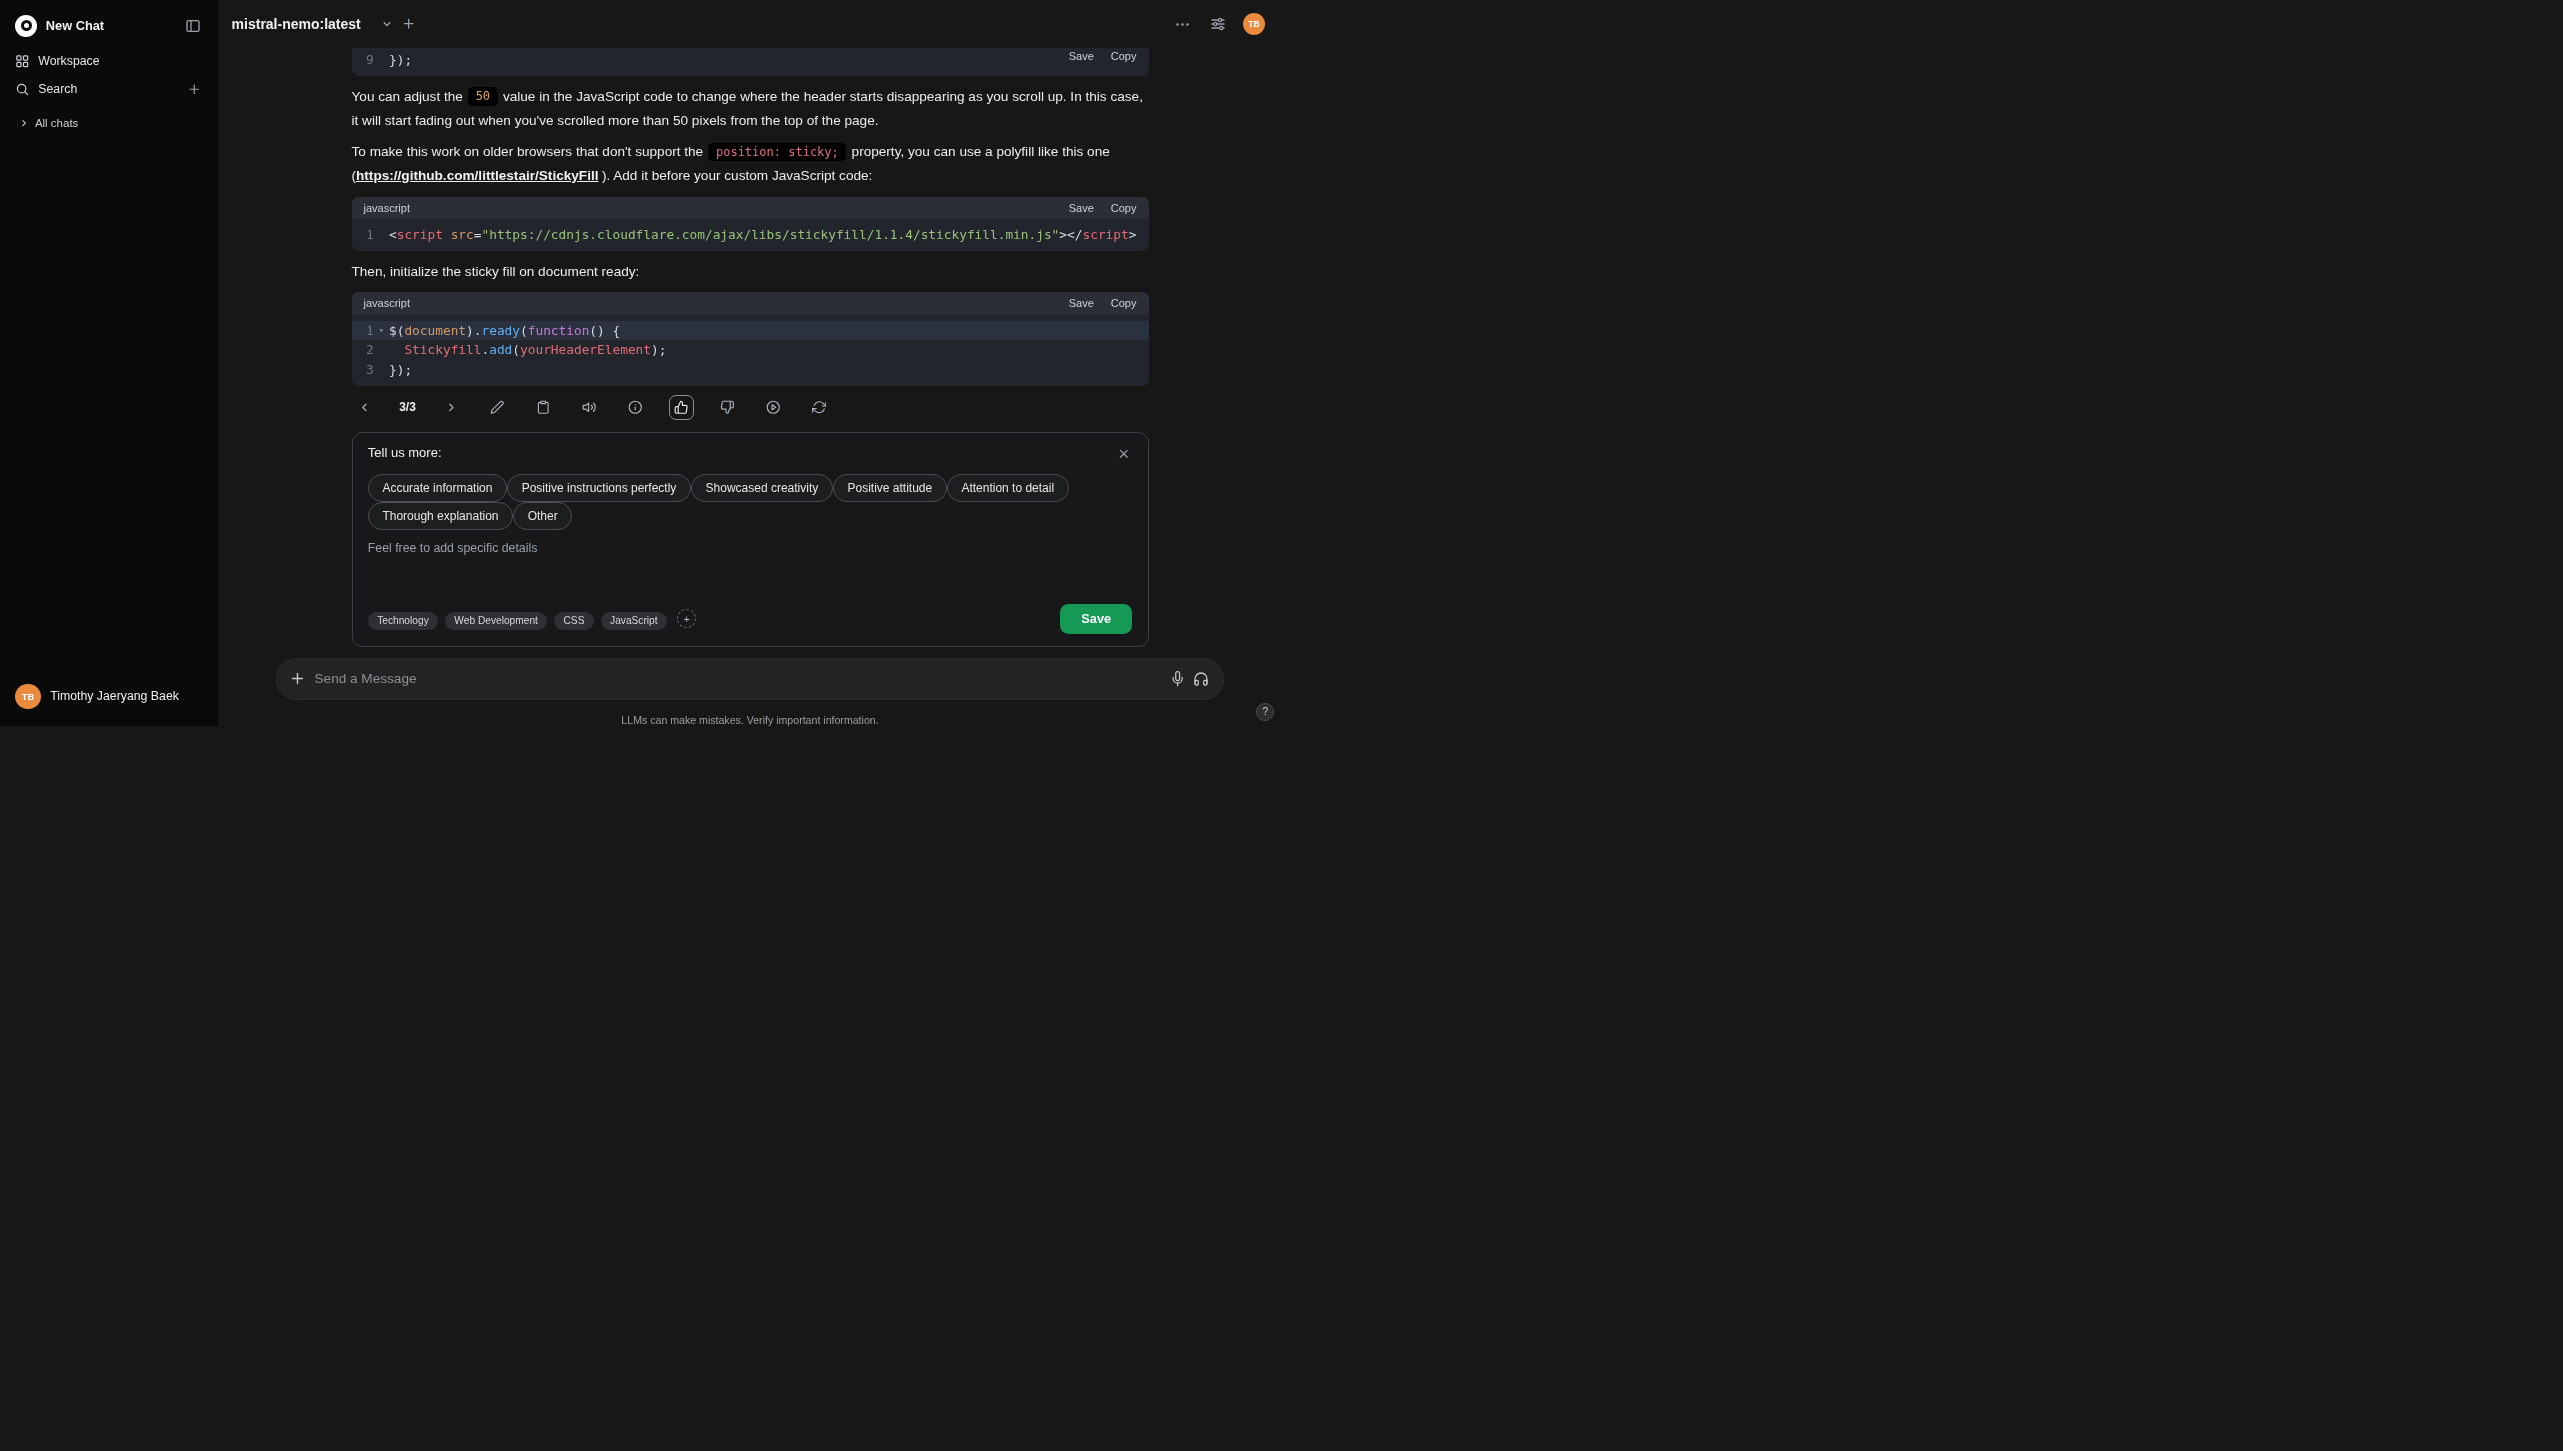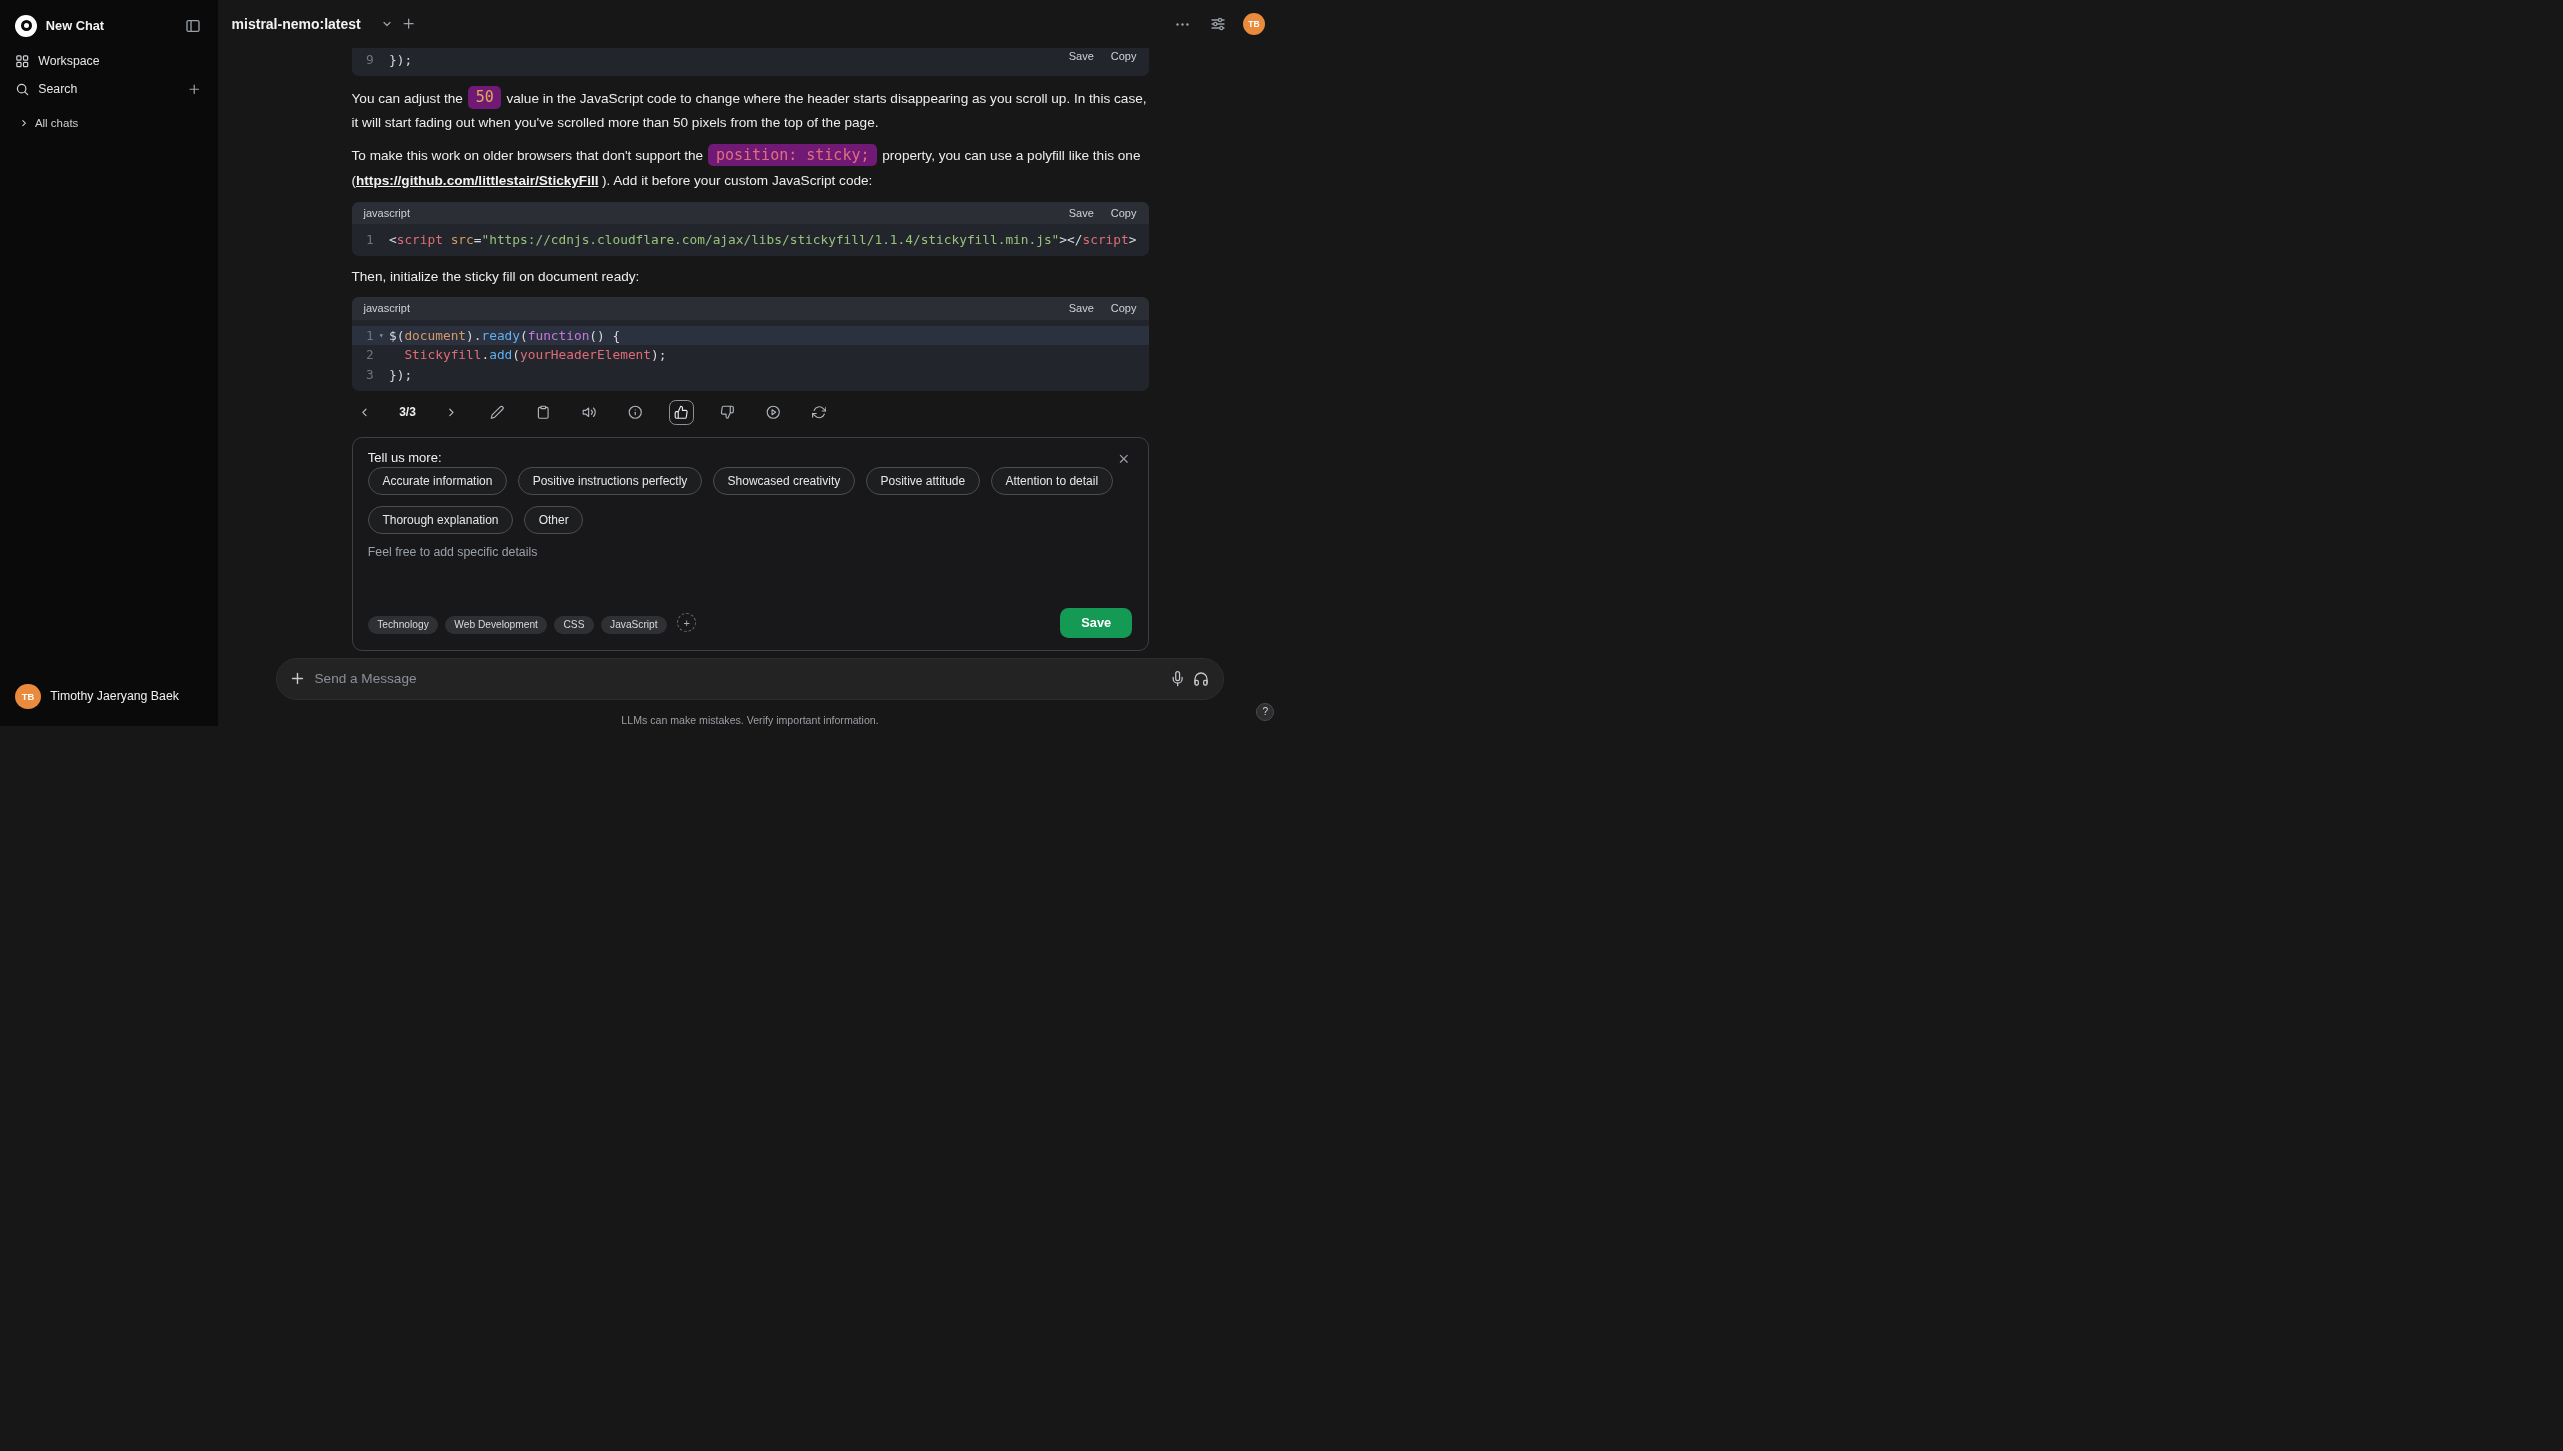--- a/index.html
+++ b/index.html
@@ -34,21 +34,21 @@
   .model-name { font-size: 14px; font-weight: 700; color: #f2f2f2; }
   .model-chevron { color: #9ba0a8; display: flex; }
   .hdr-spacer { flex: 1; }
   .hdr-icons { display: flex; align-items: center; gap: 15.3px; }
 
   
   .chat { flex: 1; overflow: hidden; }
   .content { width: 797px; margin: 0 auto; }
 
   p.msg-p { font-size: 13.6px; line-height: 1.78; color: #ececec; margin: 6.8px 0; }
-  .inline-code { font-family: "DejaVu Sans Mono", monospace; font-size: 15px; background: #701a75; border-radius: 5.1px; padding: 2.1px 7.7px; margin: 0 5.1px; }
+  .inline-code { font-family: "DejaVu Sans Mono", monospace; font-size: 12px; background: #000000; border-radius: 5.1px; padding: 2.1px 7.7px; margin: 0 5.1px; }
   .inline-code.amber { color: #dfaa54; }
   .inline-code.pink { color: #e0707e; }
   .msg-link { color: #f2f2f2; font-weight: 700; text-decoration: underline; margin-right: 3.4px; cursor: pointer; }
 
   .code-block { border-radius: 6.8px; overflow: hidden; margin: 8.5px 0 8.5px 0; background: #22252c; }
   .code-head { display: flex; align-items: center; justify-content: space-between; background: #2b2e35; padding: 5.1px 12px; }
   .code-lang { font-size: 11px; color: #ced2d8; }
   .code-actions { display: flex; gap: 17px; }
   .code-btn { background: none; border: none; color: #ced2d8; font-size: 11px; font-family: inherit; cursor: pointer; }
   .code-body { padding: 6px 0 6.8px 0; font-family: "DejaVu Sans Mono", monospace; font-size: 12.8px; line-height: 19.6px; overflow: hidden; }
@@ -66,21 +66,21 @@
   
   .action-bar { display: flex; align-items: center; gap: 21px; margin: 8.5px 0 0 0; color: #aeb3bc; }
   .ab-btn { background: none; border: none; color: #aeb3bc; cursor: pointer; width: 25px; height: 25px; display: flex; align-items: center; justify-content: center; border-radius: 6.8px; }
   .ab-btn.active { border: 0.9px solid #8b9099; color: #e8eaee; }
   .pager { font-size: 12px; font-weight: 700; color: #f0f0f0; margin: 0 1.7px; }
 
   
   .feedback { border: 0.9px solid #3f4045; border-radius: 10.2px; margin-top: 12px; padding: 12.8px 15.3px 12px 15.3px; background: #18181a; }
   .fb-head { display: flex; align-items: flex-start; justify-content: space-between; }
   .fb-title { font-size: 13px; color: #f0f0f0; }
-  .fb-options { display: flex; flex-wrap: wrap; gap: 11px; margin-top: 0; }
+  .fb-options { display: flex; flex-wrap: wrap; gap: 0; margin-top: 12px; }
   .chip { background: #1d1e20; border: 0.9px solid #4b4d52; border-radius: 850px; padding: 6px 13.6px; color: #e6e7e9; font-size: 12px; font-family: inherit; cursor: pointer; }
   .fb-textarea { display: block; width: 100%; height: 53px; margin-top: 10.2px; background: transparent; border: none; outline: none; resize: none; color: #e5e5e5; font-family: inherit; font-size: 12.3px; }
   .fb-textarea::placeholder { color: #9aa0a8; }
   .fb-bottom { display: flex; align-items: center; gap: 6.8px; margin-top: 10.2px; }
   .tag { background: #2f3034; border: none; border-radius: 850px; padding: 3.8px 9.4px; color: #d8d9db; font-size: 10.2px; font-family: inherit; cursor: pointer; }
   .dashed-plus { width: 19px; height: 19px; border-radius: 50%; border: 0.9px dashed #6e7076; background: transparent; color: #aeb0b6; font-size: 11px; display: flex; align-items: center; justify-content: center; cursor: pointer; margin-left: 3.4px; }
   .fb-grow { flex: 1; }
   .save-btn { background: #149a55; border: none; border-radius: 8.5px; padding: 7.7px 21px; color: #ffffff; font-size: 12.8px; font-weight: 600; font-family: inherit; cursor: pointer; }
 
   

